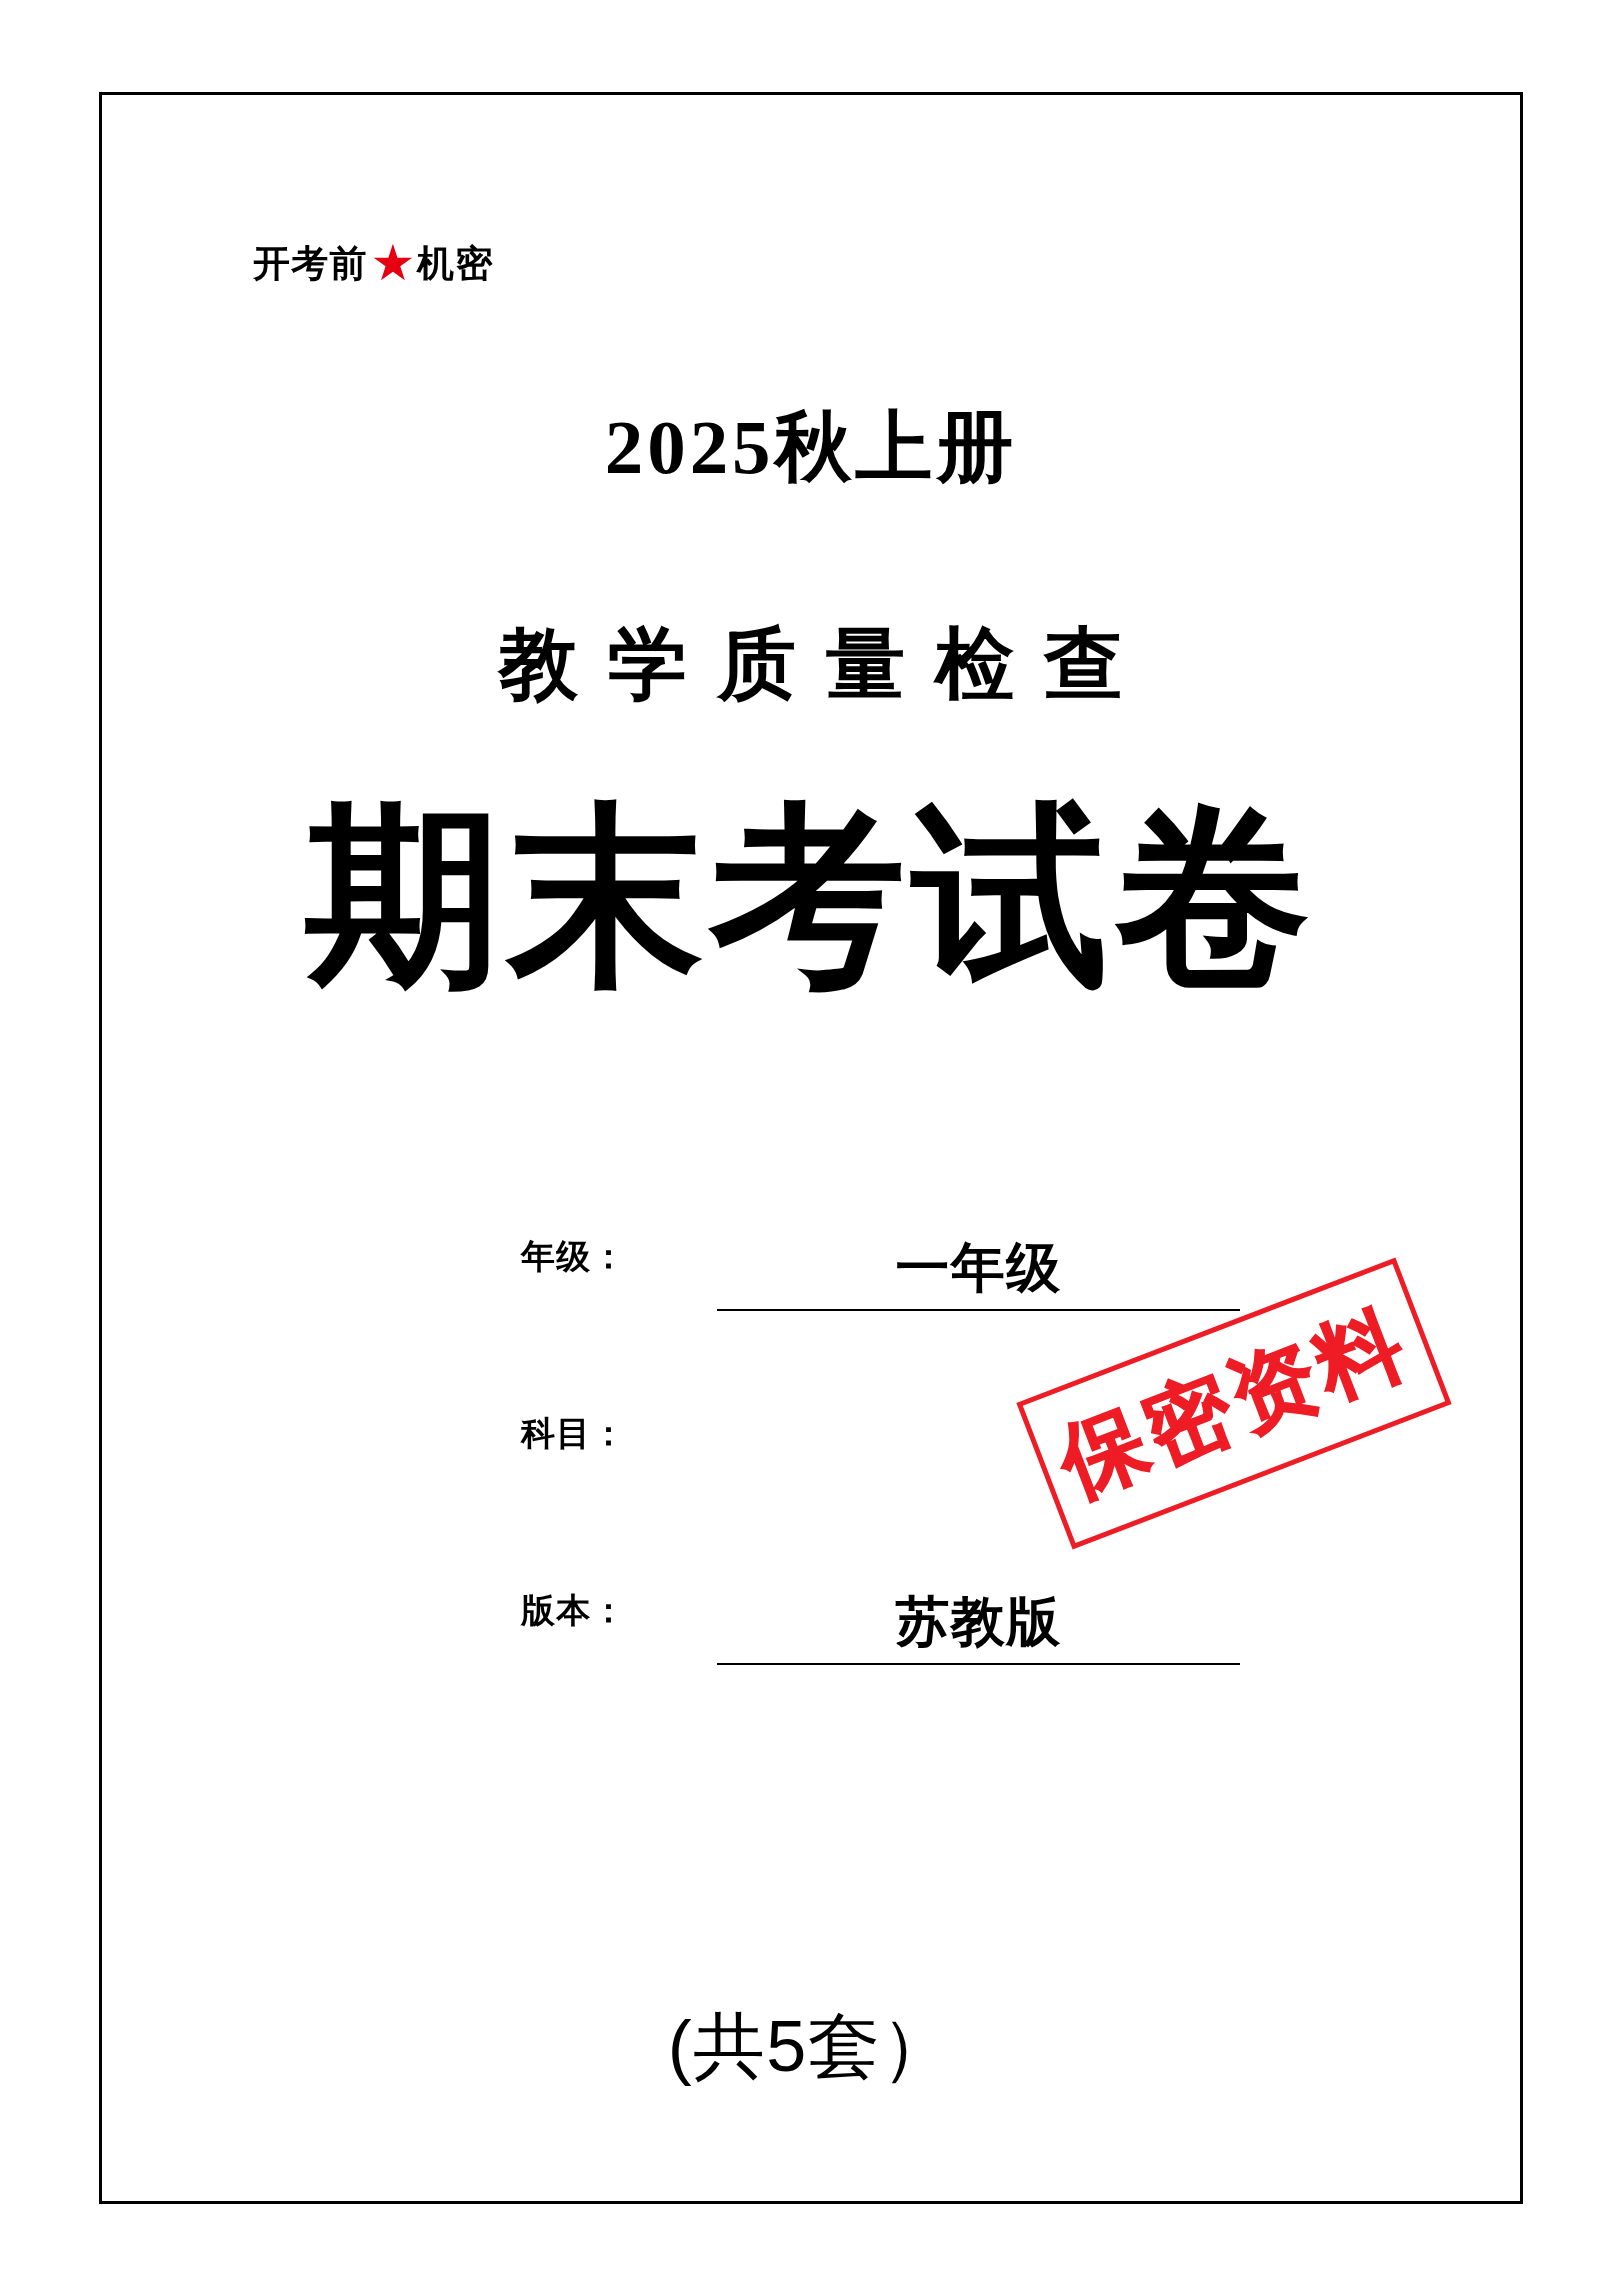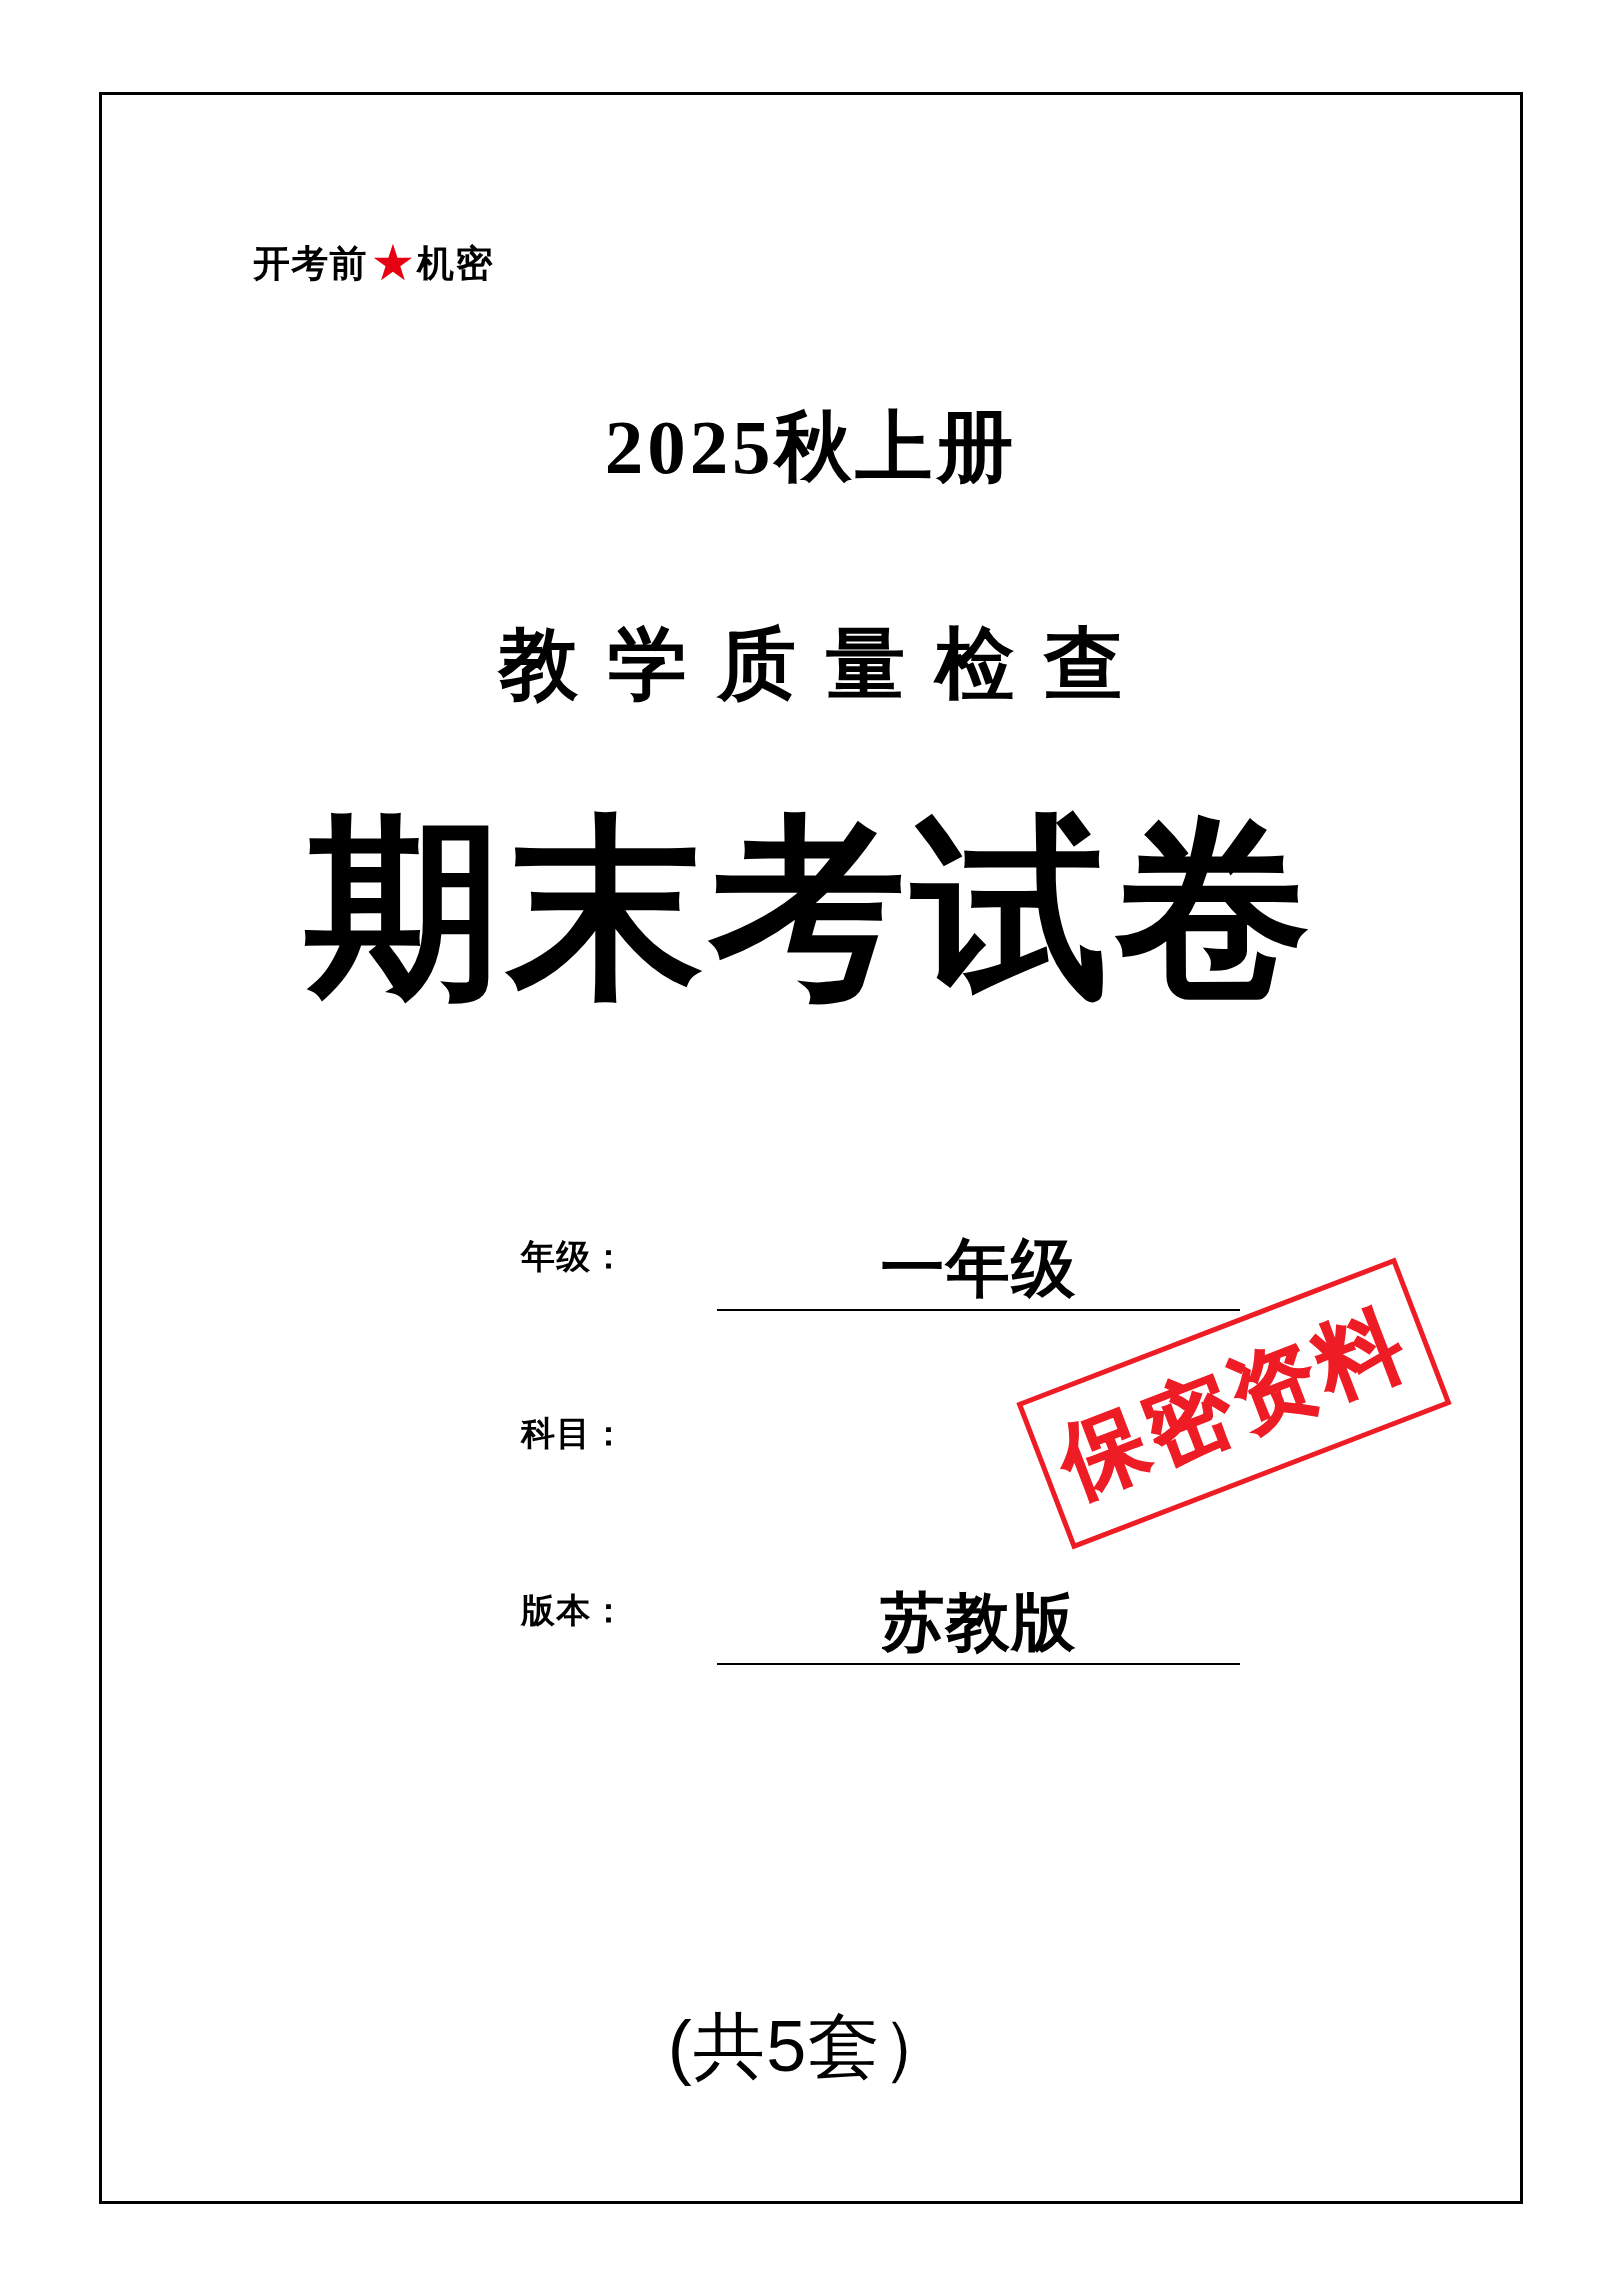--- a/index.html
+++ b/index.html
@@ -83,21 +83,20 @@
     position: absolute;
     left: 0;
     right: 0;
     top: 694px;
     text-align: center;
     font-family: "Liberation Sans", "DejaVu Sans", sans-serif;
     font-weight: bold;
     font-size: 196px;
     line-height: 216px;
     letter-spacing: 6.5px;
-    margin-top: 12px;
   }
   
   .fields {
     position: absolute;
     left: 419px;
     top: 1139px;
     width: 772px;
   }
   .field-row {
     position: relative;
@@ -120,21 +119,21 @@
     width: 523px;
     border-bottom: 2.6px solid #000000;
     height: 77px;
     text-align: center;
     box-sizing: border-box;
   }
   .field-value {
     display: block;
     font-family: "Liberation Serif", "DejaVu Serif", serif;
     font-weight: bold;
-    font-size: 64px;
+    font-size: 54px;
     letter-spacing: 1.3px;
     line-height: 69px;
   }
   
   .stamp {
     position: absolute;
     left: 929px;
     top: 1230px;
     width: 406px;
     height: 157px;

